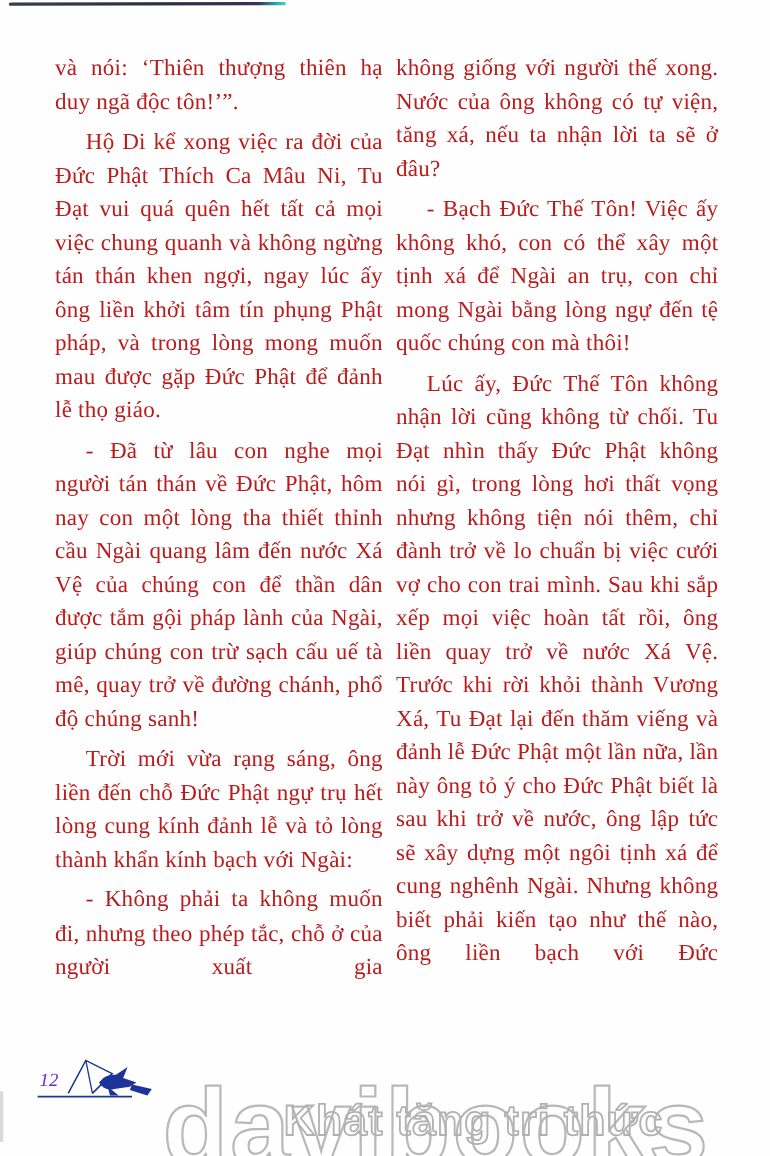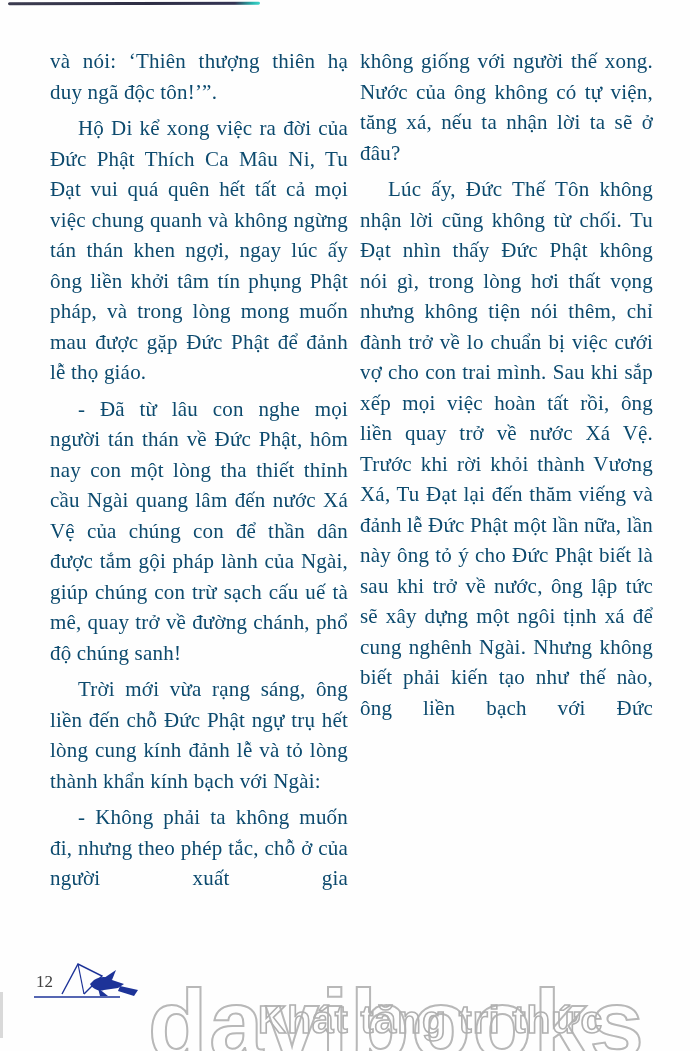--- a/index.html
+++ b/index.html
@@ -19,21 +19,21 @@
     border-radius: 2px;
   }
   .edge-strip {
     position: absolute; left: 0; top: 992px; width: 3px; height: 46px;
     background: #cfcfcf; opacity: .8;
   }
 
   
   .col {
     position: absolute; top: 46px;
-    color: #0c4a6e;
+    color: #b91c1c;
     font-size: 21px;
     line-height: 30.5px;
     text-align: justify;
     letter-spacing: 0.2px;
   }
   .col-left  { left: 50px;  width: 298px; }
   .col-right { left: 360px; width: 293px; }
   .col p { margin: 0 0 6px 0; text-indent: 28px; }
   .col p.cont { text-indent: 0; }
   .col p.fill { text-align-last: justify; }
@@ -53,22 +53,23 @@
   .wm-sub  { left: 258px; top: 998px; font-size: 39px; -webkit-text-stroke: 1.6px #b0b0b0; letter-spacing: 1px; }
 
   .col, .footer { z-index: 2; }
 
   
   .footer {
     position: absolute; left: 34px; top: 956px; width: 120px; height: 50px;
   }
   .page-num {
     position: absolute; left: 2px; top: 16px;
-    color: #404040; font-size: 17px;
+    color: #6d28d9; font-size: 17px;
     font-family: "Liberation Serif", serif;
+    font-style: italic;
   }
   .logo-svg { position: absolute; left: 0; top: 0; }
 </style>
 </head>
 <body>
 
 <div class="top-rule"></div>
 <div class="edge-strip"></div>
 
 <div class="wm wm-main">davibooks</div>
@@ -77,20 +78,21 @@
 <div class="col col-left">
   <p class="cont">và nói: ‘Thiên thượng thiên hạ duy ngã độc tôn!’”.</p>
   <p>Hộ Di kể xong việc ra đời của Đức Phật Thích Ca Mâu Ni, Tu Đạt vui quá quên hết tất cả mọi việc chung quanh và không ngừng tán thán khen ngợi, ngay lúc ấy ông liền khởi tâm tín phụng Phật pháp, và trong lòng mong muốn mau được gặp Đức Phật để đảnh lễ thọ giáo.</p>
   <p>- Đã từ lâu con nghe mọi người tán thán về Đức Phật, hôm nay con một lòng tha thiết thỉnh cầu Ngài quang lâm đến nước Xá Vệ của chúng con để thần dân được tắm gội pháp lành của Ngài, giúp chúng con trừ sạch cấu uế tà mê, quay trở về đường chánh, phổ độ chúng sanh!</p>
   <p>Trời mới vừa rạng sáng, ông liền đến chỗ Đức Phật ngự trụ hết lòng cung kính đảnh lễ và tỏ lòng thành khẩn kính bạch với Ngài:</p>
   <p class="fill">- Không phải ta không muốn đi, nhưng theo phép tắc, chỗ ở của người xuất gia</p>
 </div>
 
 <div class="col col-right">
   <p class="cont">không giống với người thế xong. Nước của ông không có tự viện, tăng xá, nếu ta nhận lời ta sẽ ở đâu?</p>
+  <p>- Bạch Đức Thế Tôn! Việc ấy không khó, con có thể xây một tịnh xá để Ngài an trụ, con chỉ mong Ngài bằng lòng ngự đến tệ quốc chúng con mà thôi!</p>
   <p class="fill">Lúc ấy, Đức Thế Tôn không nhận lời cũng không từ chối. Tu Đạt nhìn thấy Đức Phật không nói gì, trong lòng hơi thất vọng nhưng không tiện nói thêm, chỉ đành trở về lo chuẩn bị việc cưới vợ cho con trai mình. Sau khi sắp xếp mọi việc hoàn tất rồi, ông liền quay trở về nước Xá Vệ. Trước khi rời khỏi thành Vương Xá, Tu Đạt lại đến thăm viếng và đảnh lễ Đức Phật một lần nữa, lần này ông tỏ ý cho Đức Phật biết là sau khi trở về nước, ông lập tức sẽ xây dựng một ngôi tịnh xá để cung nghênh Ngài. Nhưng không biết phải kiến tạo như thế nào, ông liền bạch với Đức</p>
 </div>
 
 <div class="footer">
   <span class="page-num">12</span>
   <svg class="logo-svg" width="120" height="50" viewBox="0 0 120 50">
 
     <polyline points="28,38 44,8 68,20 50,38" fill="none" stroke="#1d3398" stroke-width="1.4"></polyline>
     <line x1="44" y1="8" x2="50" y2="38" stroke="#1d3398" stroke-width="1.2"></line>
 

